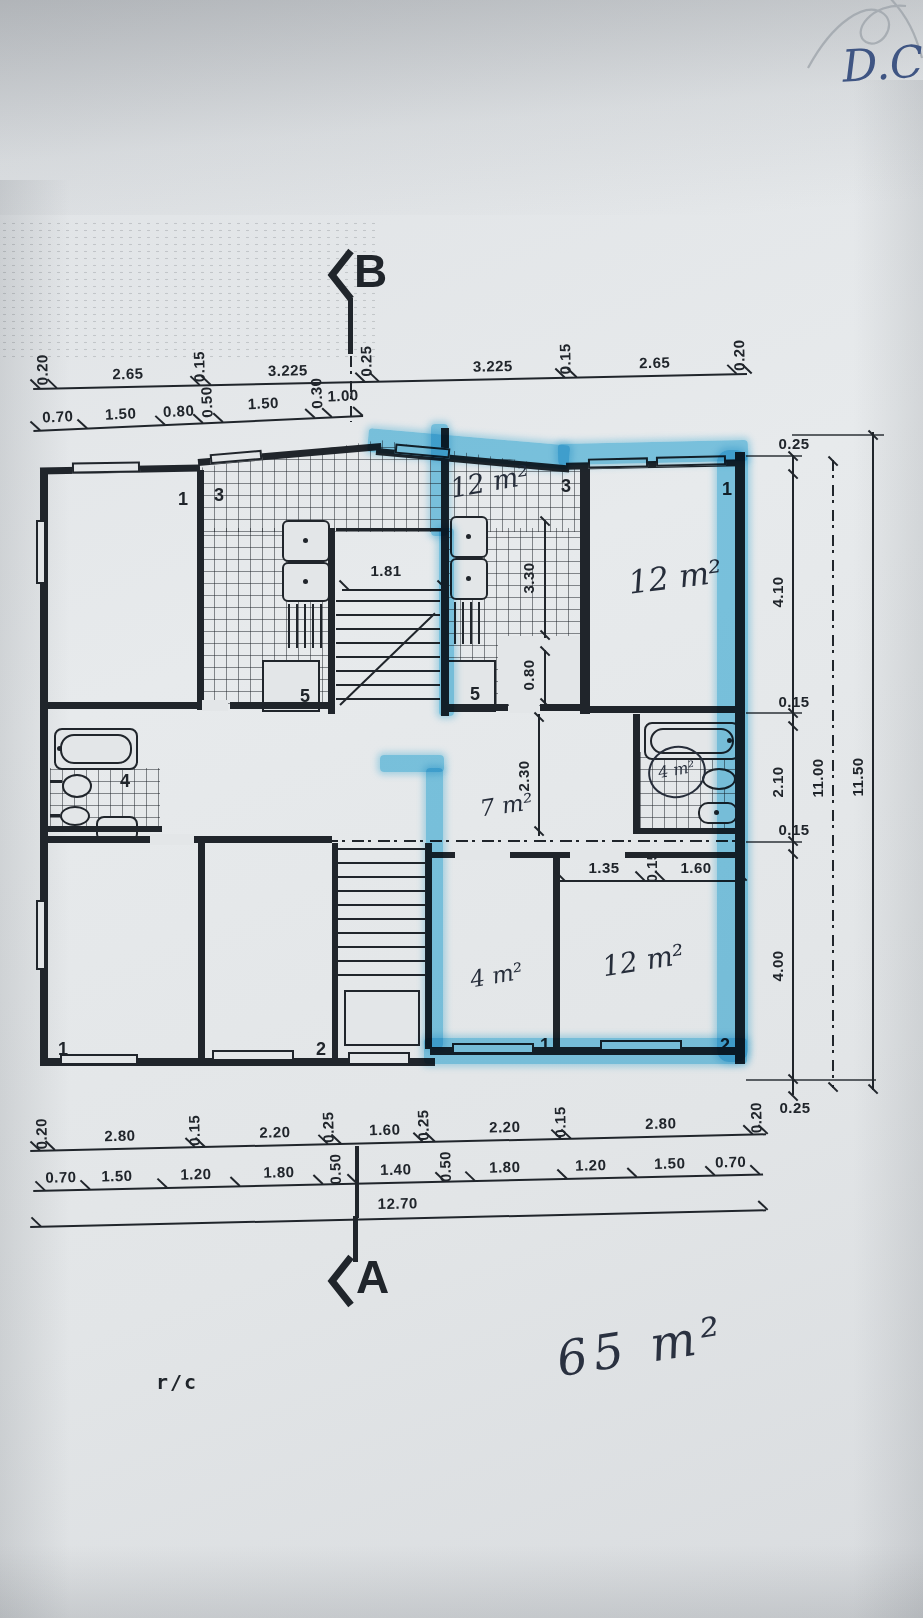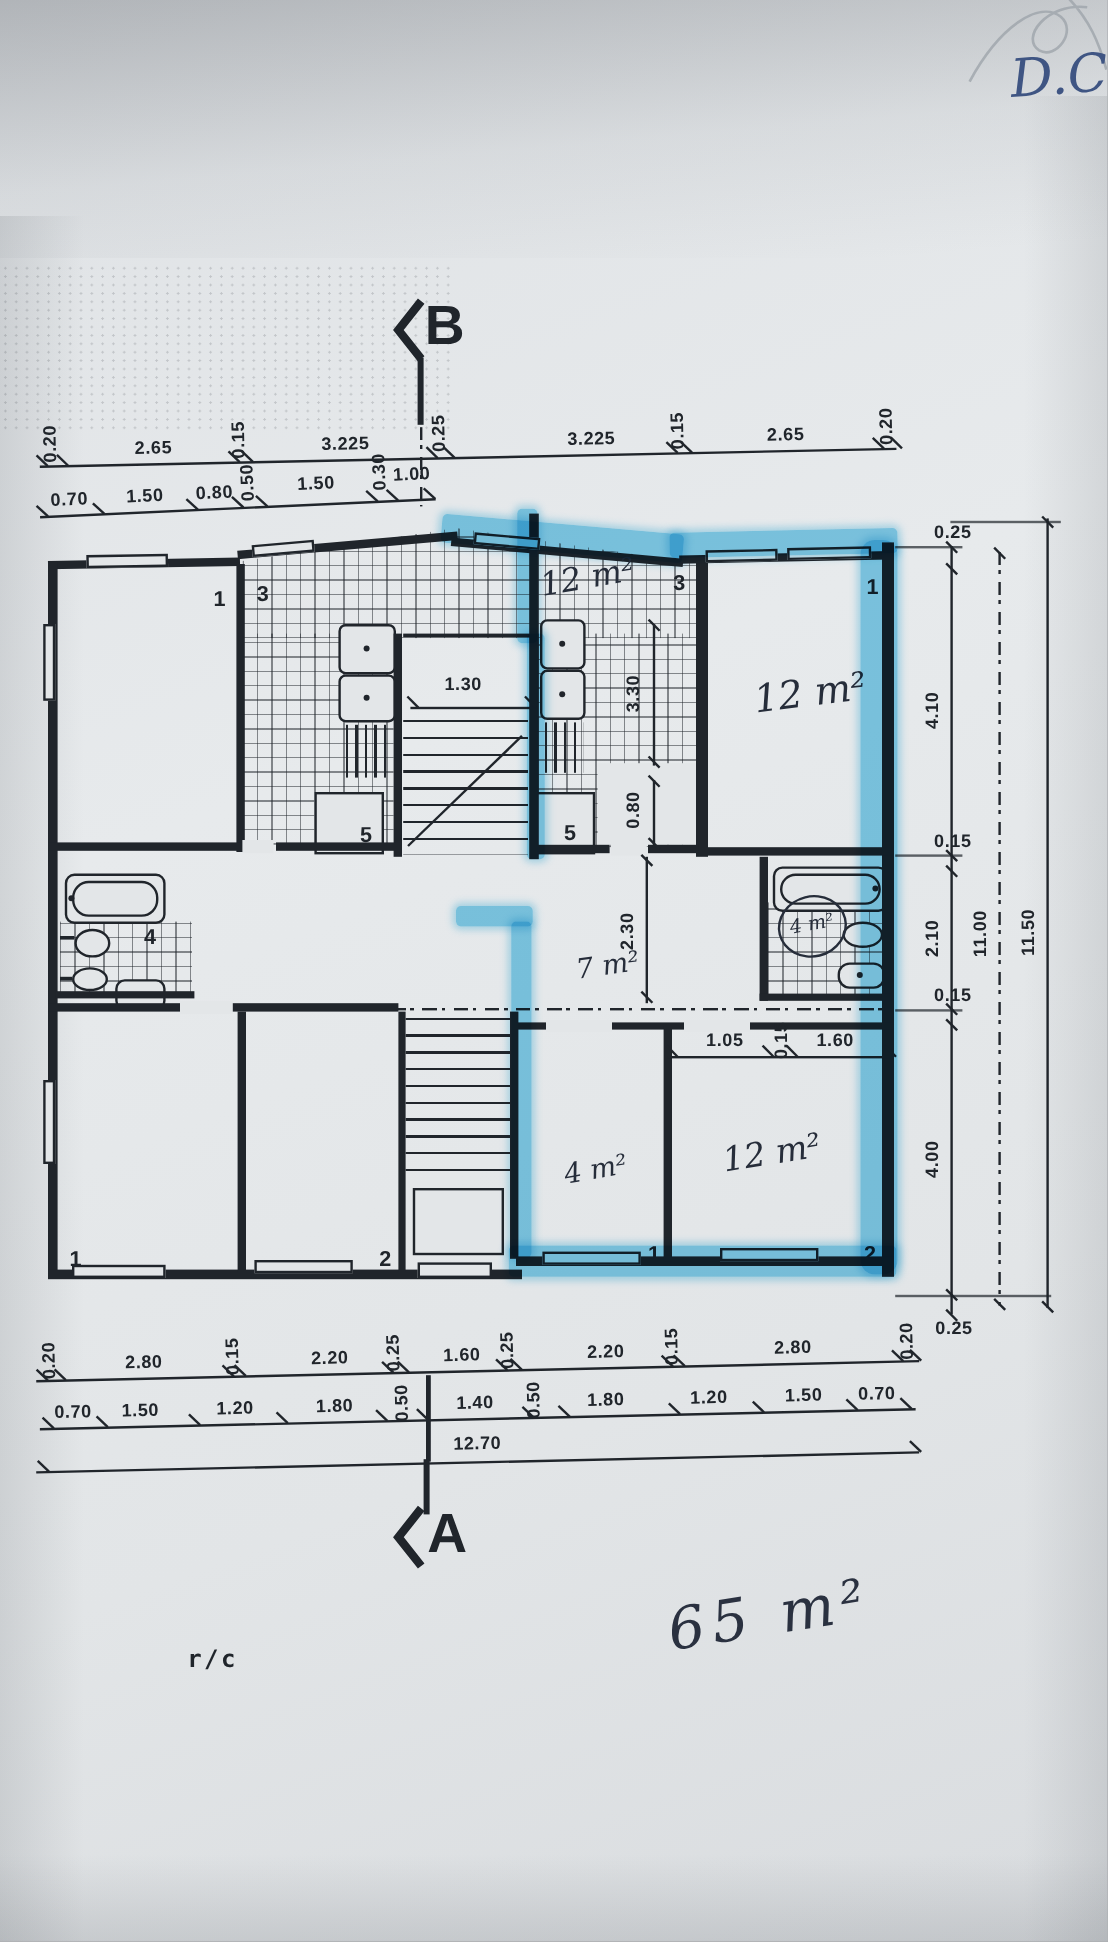--- a/index.html
+++ b/index.html
@@ -221,21 +221,21 @@
   <div class="win" style="left:588px;top:458px;width:60px;height:10px;transform:rotate(-1.2deg);"></div>
   <div class="win" style="left:656px;top:456px;width:70px;height:10px;transform:rotate(-1.2deg);"></div>
   <div class="win" style="left:36px;top:520px;width:10px;height:64px;"></div>
   <div class="win" style="left:36px;top:900px;width:10px;height:70px;"></div>
   <div class="win" style="left:60px;top:1054px;width:78px;height:11px;"></div>
   <div class="win" style="left:212px;top:1050px;width:82px;height:11px;"></div>
   <div class="win" style="left:348px;top:1052px;width:62px;height:13px;"></div>
   <div class="win" style="left:452px;top:1043px;width:82px;height:11px;"></div>
   <div class="win" style="left:600px;top:1040px;width:82px;height:11px;"></div>
 
-  <span class="lbl" style="left:386px;top:563px;">1.30</span>
+  <span class="lbl" style="left:386px;top:563px;">1.81</span>
   <div class="dl" style="left:342px;top:589px;width:102px;height:2px;"></div>
   <div class="tick" style="left:344px;top:584px;"></div>
   <div class="tick" style="left:442px;top:584px;"></div>
   <span class="lblv" style="left:529px;top:578px;">3.30</span>
   <div class="dl" style="left:544px;top:520px;width:2px;height:118px;"></div>
   <div class="tick" style="left:545px;top:520px;"></div>
   <div class="tick" style="left:545px;top:634px;"></div>
   <span class="lblv" style="left:529px;top:675px;">0.80</span>
   <div class="dl" style="left:544px;top:650px;width:2px;height:56px;"></div>
   <div class="tick" style="left:545px;top:650px;"></div>
@@ -244,21 +244,21 @@
   <div class="dl" style="left:538px;top:714px;width:2px;height:122px;"></div>
   <div class="tick" style="left:539px;top:716px;"></div>
   <div class="tick" style="left:539px;top:830px;"></div>
 
   <div class="grp" style="left:556px;top:860px;width:190px;height:26px;">
     <div class="dl" style="left:0;top:20px;width:188px;height:2px;"></div>
     <div class="tick" style="left:4px;top:15px;"></div>
     <div class="tick" style="left:84px;top:15px;"></div>
     <div class="tick" style="left:104px;top:15px;"></div>
     <div class="tick" style="left:186px;top:15px;"></div>
-    <span class="lbl" style="left:48px;top:0;">1.05</span>
+    <span class="lbl" style="left:48px;top:0;">1.35</span>
     <span class="lblv" style="left:96px;top:7px;">0.15</span>
     <span class="lbl" style="left:140px;top:0;">1.60</span>
   </div>
 
   <span class="rn" style="left:178px;top:490px;">1</span>
   <span class="rn" style="left:214px;top:486px;">3</span>
   <span class="rn" style="left:561px;top:477px;">3</span>
   <span class="rn" style="left:722px;top:480px;">1</span>
   <span class="rn" style="left:300px;top:687px;">5</span>
   <span class="rn" style="left:470px;top:685px;">5</span>

